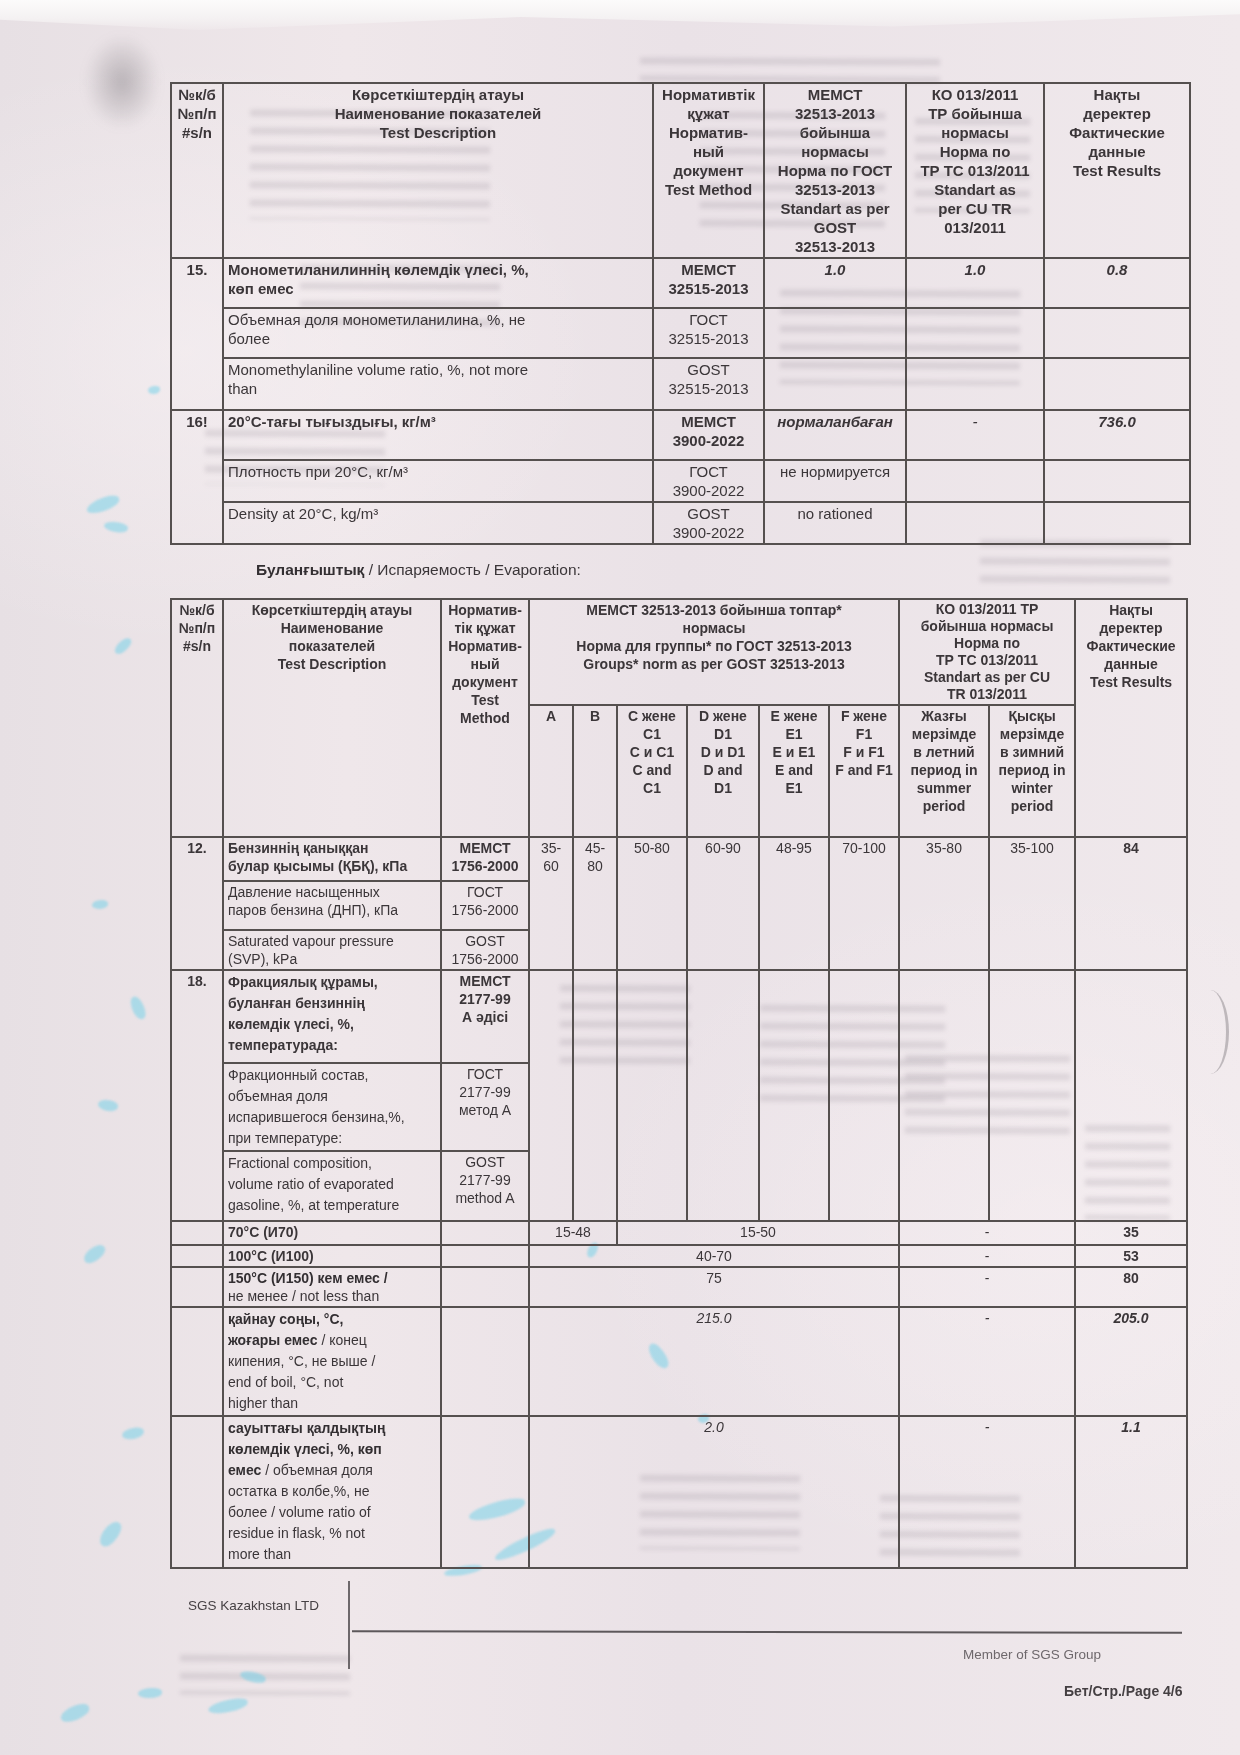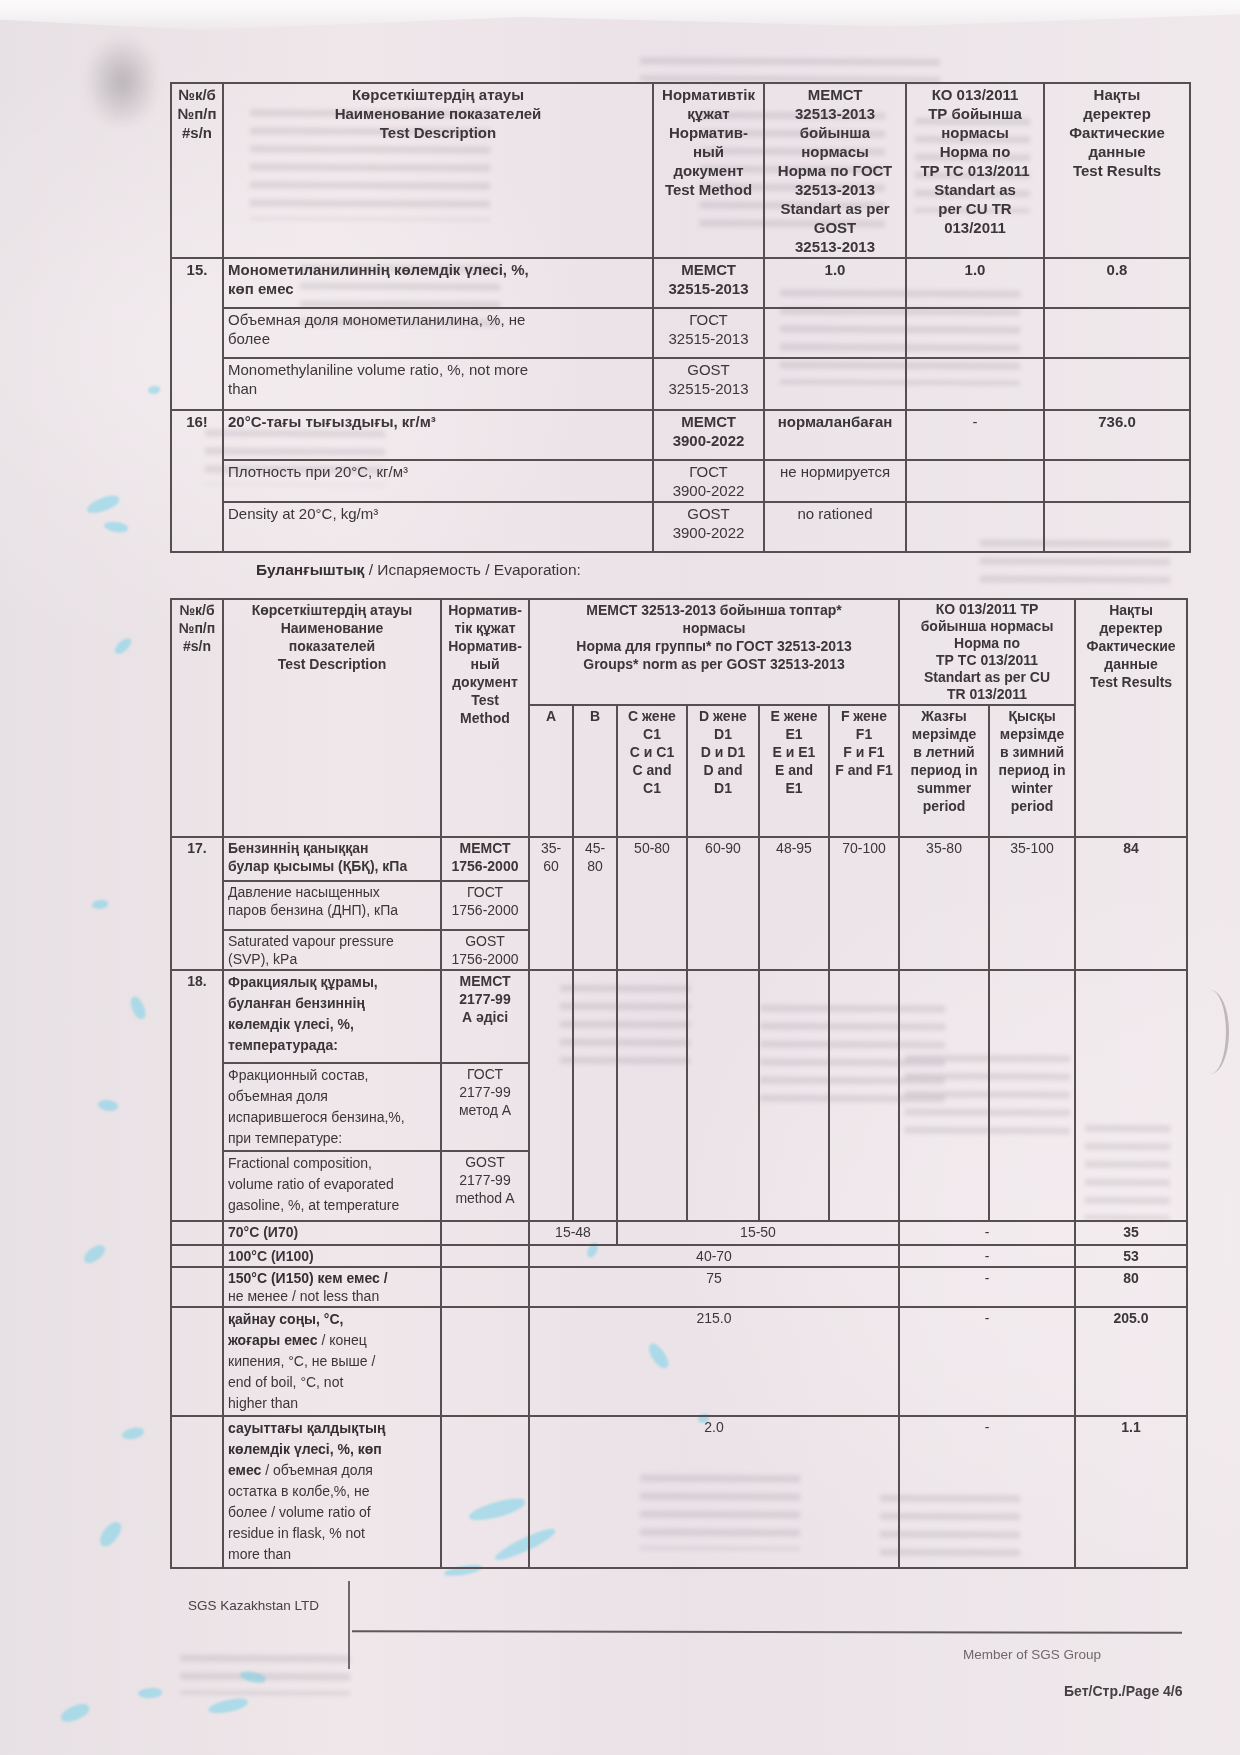--- a/index.html
+++ b/index.html
@@ -18,21 +18,21 @@
     font-size:15px;line-height:19px;color:#3b3639;overflow:visible;}
   .t1{left:170px;top:82px;width:1019px;}
   .t2{left:170px;top:598px;width:1016px;}
   .t2 td{font-size:14px;line-height:18px;}
   .b{font-weight:bold;color:#332f32;}
   .c{text-align:center;}
   .m{vertical-align:middle;}
   .lh17{line-height:17px !important;}
   .lh21{line-height:21px !important;}
   .nw{white-space:nowrap;}
-  .valtop{vertical-align:top;padding-top:3px;}
+  .valtop{vertical-align:top;padding-top:3px;font-style:italic;}
   .section-title{position:absolute;left:256px;top:561px;font-size:15.5px;color:#3b3639;}
   .foot{position:absolute;color:#464144;font-size:13.5px;line-height:17px;}
   .vline{position:absolute;left:348px;top:1581px;width:2px;height:88px;background:#6d686b;}
   .hline{position:absolute;left:352px;top:1631px;width:830px;height:2px;background:#5d585b;transform:rotate(.12deg);}
   .ink{position:absolute;background:rgba(95,206,233,.45);border-radius:60% 40% 55% 45%;
     filter:blur(1.2px);pointer-events:none;}
   .ghost{position:absolute;background:repeating-linear-gradient(180deg, rgba(108,98,112,.30) 0 7px, rgba(108,98,112,0) 7px 18px);
     filter:blur(1.9px);opacity:.5;pointer-events:none;transform:rotate(.3deg);}
   .curl{position:absolute;left:1192px;top:990px;width:34px;height:84px;border-right:3px solid rgba(120,114,118,.42);
     border-radius:50%;filter:blur(.6px);pointer-events:none;}
@@ -166,21 +166,21 @@
       <td class="b c valtop">736.0</td>
     </tr>
     <tr style="height:42px">
       <td>Плотность при 20°С, кг/м³</td>
       <td class="c">ГОСТ
 3900-2022</td>
       <td class="c">не нормируется</td>
       <td></td>
       <td></td>
     </tr>
-    <tr style="height:50px">
+    <tr style="height:42px">
       <td>Density at 20°C, kg/m³</td>
       <td class="c">GOST
 3900-2022</td>
       <td class="c">no rationed</td>
       <td></td>
       <td></td>
     </tr>
   </tbody>
     </table>
 
@@ -264,21 +264,21 @@
 summer
 period</td>
       <td class="b c m">Қысқы
 мерзімде
 в зимний
 период in
 winter
 period</td>
     </tr>
     <tr style="height:44px">
-      <td class="b c" rowspan="3">17.</td>
+      <td class="b c" rowspan="3">12.</td>
       <td class="b">Бензиннің қаныққан
 булар қысымы (ҚБҚ), кПа</td>
       <td class="b c">МЕМСТ
 1756-2000</td>
       <td class="c m nw" rowspan="3">35-60</td>
       <td class="c m nw" rowspan="3">45-80</td>
       <td class="c m" rowspan="3">50-80</td>
       <td class="c m" rowspan="3">60-90</td>
       <td class="c m" rowspan="3">48-95</td>
       <td class="c m" rowspan="3">70-100</td>

